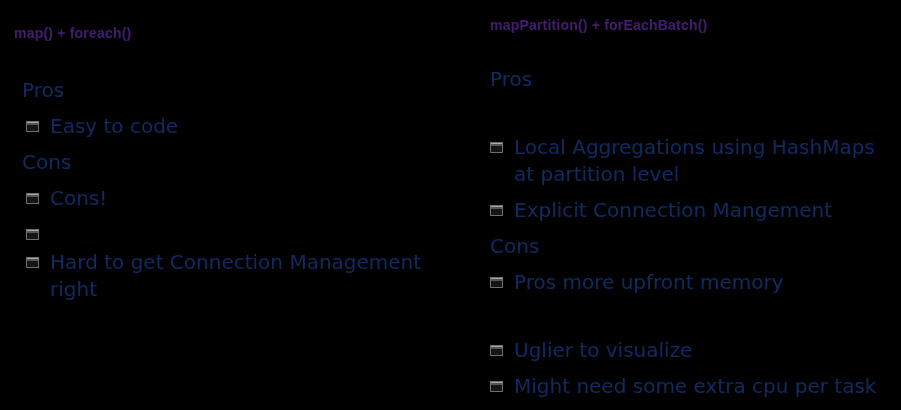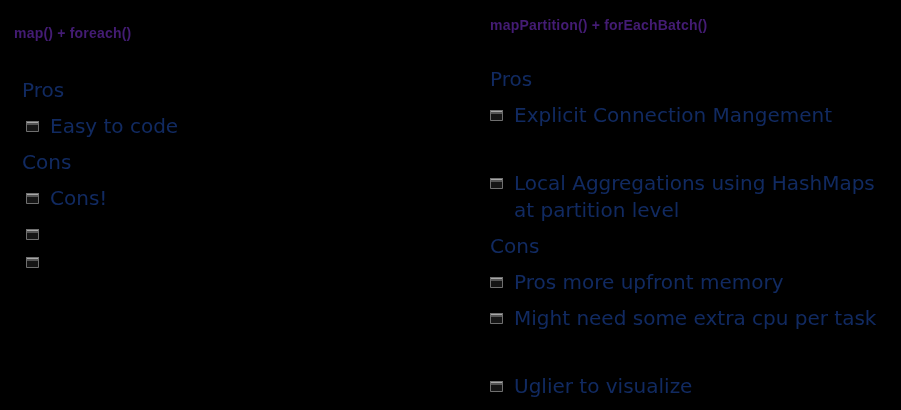--- a/index.html
+++ b/index.html
@@ -76,55 +76,57 @@
       <ul class="bullet-list">
         <li class="bullet-item">
           <span class="bullet-icon"></span>
           <span class="bullet-text">Cons!</span>
         </li>
         <li class="bullet-item">
           <span class="bullet-icon"></span>
         </li>
         <li class="bullet-item">
           <span class="bullet-icon"></span>
+          <span class="bullet-text">Hard to get Connection Management
+right</span>
         </li>
       </ul>
 
     </div>
   </section>
 
   <section class="col col-right">
     <h2 class="panel-title">mapPartition() + forEachBatch()</h2>
     <div class="panel-body">
 
       <h3 class="section-label">Pros</h3>
       <ul class="bullet-list">
-        <li class="bullet-item">
-          <span class="bullet-icon"></span>
-          <span class="bullet-text">Explicit Connection Mangement</span>
-        </li>
         <li class="bullet-item gap-before">
           <span class="bullet-icon"></span>
           <span class="bullet-text">Local Aggregations using HashMaps
 at partition level</span>
+        </li>
+        <li class="bullet-item">
+          <span class="bullet-icon"></span>
+          <span class="bullet-text">Explicit Connection Mangement</span>
         </li>
       </ul>
 
       <h3 class="section-label">Cons</h3>
       <ul class="bullet-list">
         <li class="bullet-item">
           <span class="bullet-icon"></span>
           <span class="bullet-text">Pros more upfront memory</span>
         </li>
+        <li class="bullet-item gap-before">
+          <span class="bullet-icon"></span>
+          <span class="bullet-text">Uglier to visualize</span>
+        </li>
         <li class="bullet-item">
           <span class="bullet-icon"></span>
           <span class="bullet-text">Might need some extra cpu per task</span>
-        </li>
-        <li class="bullet-item gap-before">
-          <span class="bullet-icon"></span>
-          <span class="bullet-text">Uglier to visualize</span>
         </li>
       </ul>
 
     </div>
   </section>
 
 </div>
 
 </body></html>

